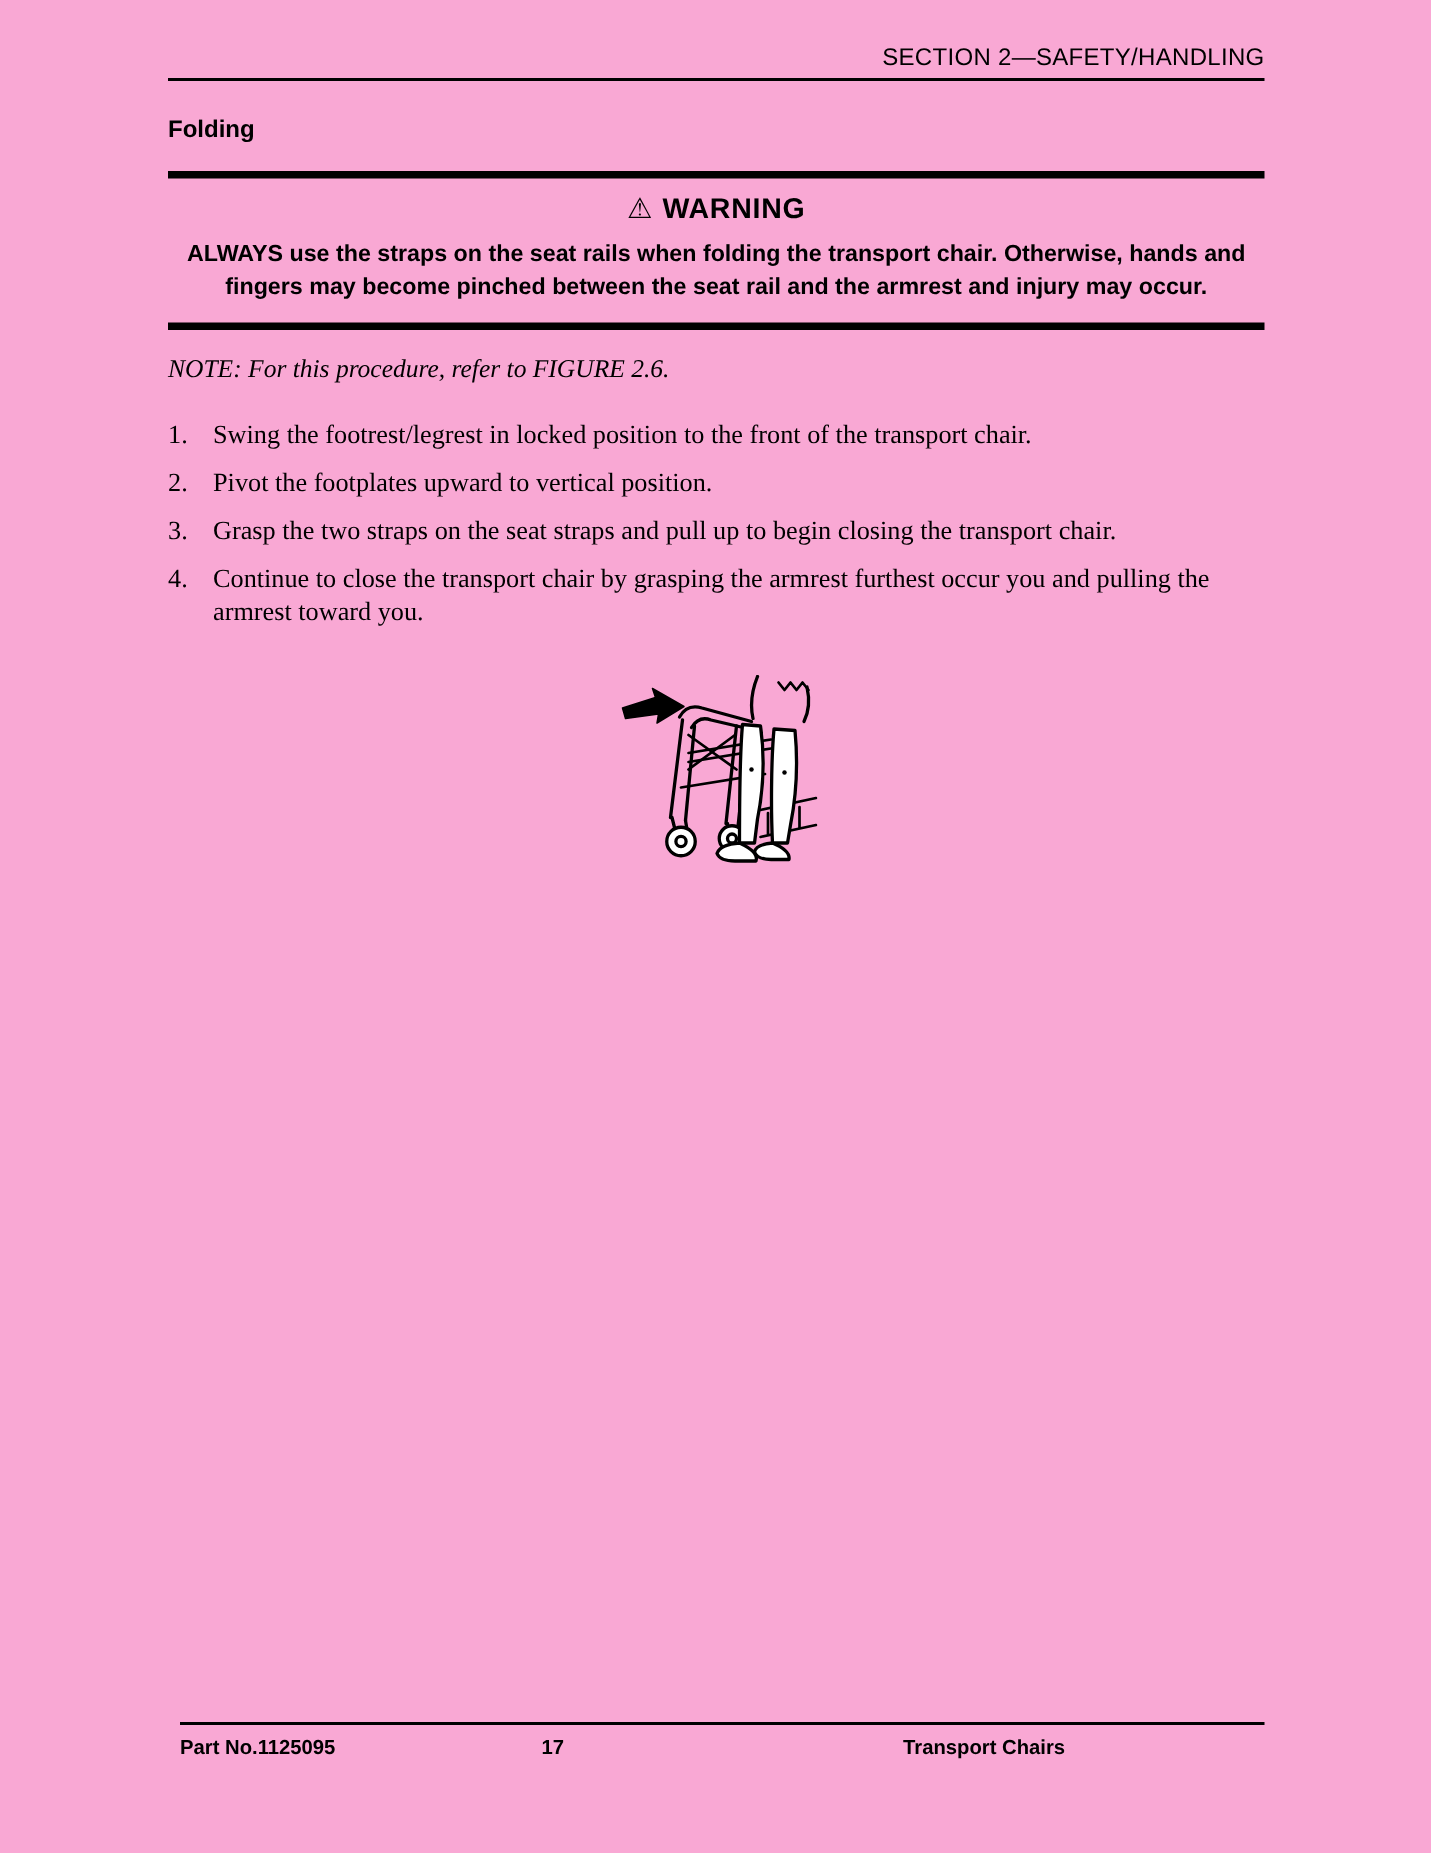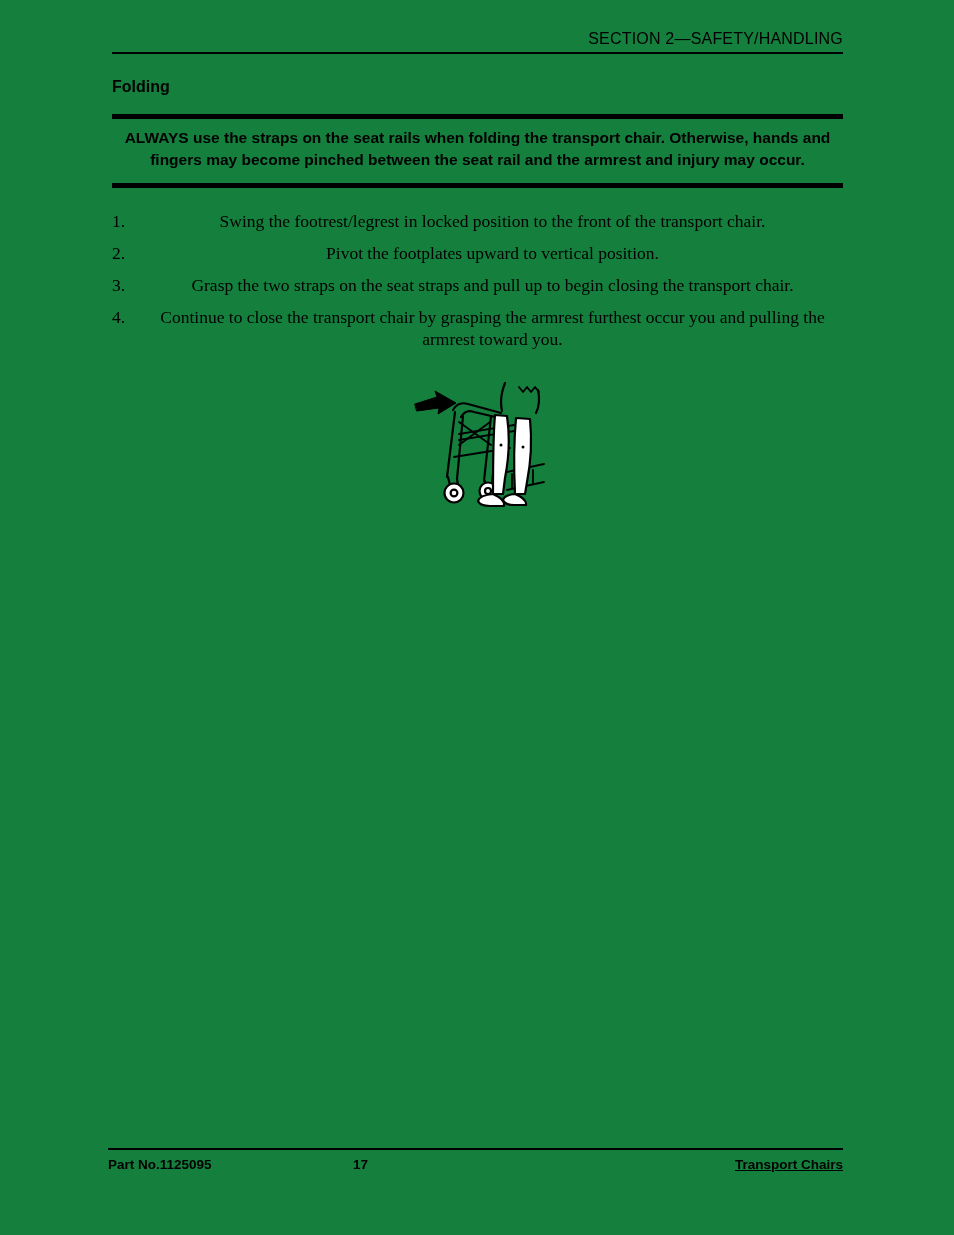--- a/index.html
+++ b/index.html
@@ -3,21 +3,21 @@
 <meta charset="utf-8">
 <style>
   * { margin: 0; padding: 0; box-sizing: border-box; }
   html, body { background: #e8e8e8; }
   body { font-family: "Liberation Sans", sans-serif; }
   .page {
     position: relative;
     width: 954px;
     height: 1235px;
     margin: 0 auto;
-    background: #15803d;
+    background: #f9a8d4;
     color: #000000;
     overflow: hidden;
   }
   .content {
     position: absolute;
     left: 112px;
     right: 111px;
     top: 0;
   }
   
@@ -79,21 +79,20 @@
   }
   .step {
     display: flex;
     margin-bottom: 10px;
   }
   .step-num {
     flex: 0 0 30px;
   }
   .step-text {
     flex: 1;
-    text-align: center;
   }
   
   .figure-wrap {
     margin-top: 32px;
     text-align: center;
   }
   .figure-art {
     display: inline-block;
   }
   .figure-caption {
@@ -101,52 +100,56 @@
     font-size: 15.5px;
   }
   .figure-caption .fig-label {
     font-weight: 700;
     letter-spacing: 0.3px;
     margin-right: 14px;
   }
   
   .footer {
     position: absolute;
-    left: 108px;
+    left: 120px;
     right: 111px;
     top: 1148px;
     border-top: 2px solid #000;
     padding-top: 7px;
     display: flex;
     align-items: baseline;
     font-size: 13.5px;
     font-weight: 700;
   }
   .footer .f-left { flex: 1; text-align: left; }
   .footer .f-center { flex: 1; }
-  .footer .f-right { flex: 1; text-align: right; text-decoration: underline; }
+  .footer .f-right { flex: 1; text-align: left; }
 </style>
 </head>
 <body>
 
 <div class="page">
   <div class="content">
 
     <div class="header">
       <span class="section-title">SECTION 2—SAFETY/HANDLING</span>
     </div>
 
     <div class="subheading">Folding</div>
 
     <div class="warning-block">
+      <div class="warning-title">
+        <span class="warn-icon">⚠</span><span>WARNING</span>
+      </div>
       <div class="warning-body">
         <span>ALWAYS</span><span> use the straps on the seat rails when folding the transport chair. Otherwise, hands and fingers may become pinched between the seat rail and the armrest and injury may occur.</span>
       </div>
     </div>
 
+    <div class="note">NOTE: For this procedure, refer to FIGURE 2.6.</div>
 
     <div class="steps">
       <div class="step">
         <span class="step-num">1.</span>
         <span class="step-text">Swing the footrest/legrest in locked position to the front of the transport chair.</span>
       </div>
       <div class="step">
         <span class="step-num">2.</span>
         <span class="step-text">Pivot the footplates upward to vertical position.</span>
       </div>

